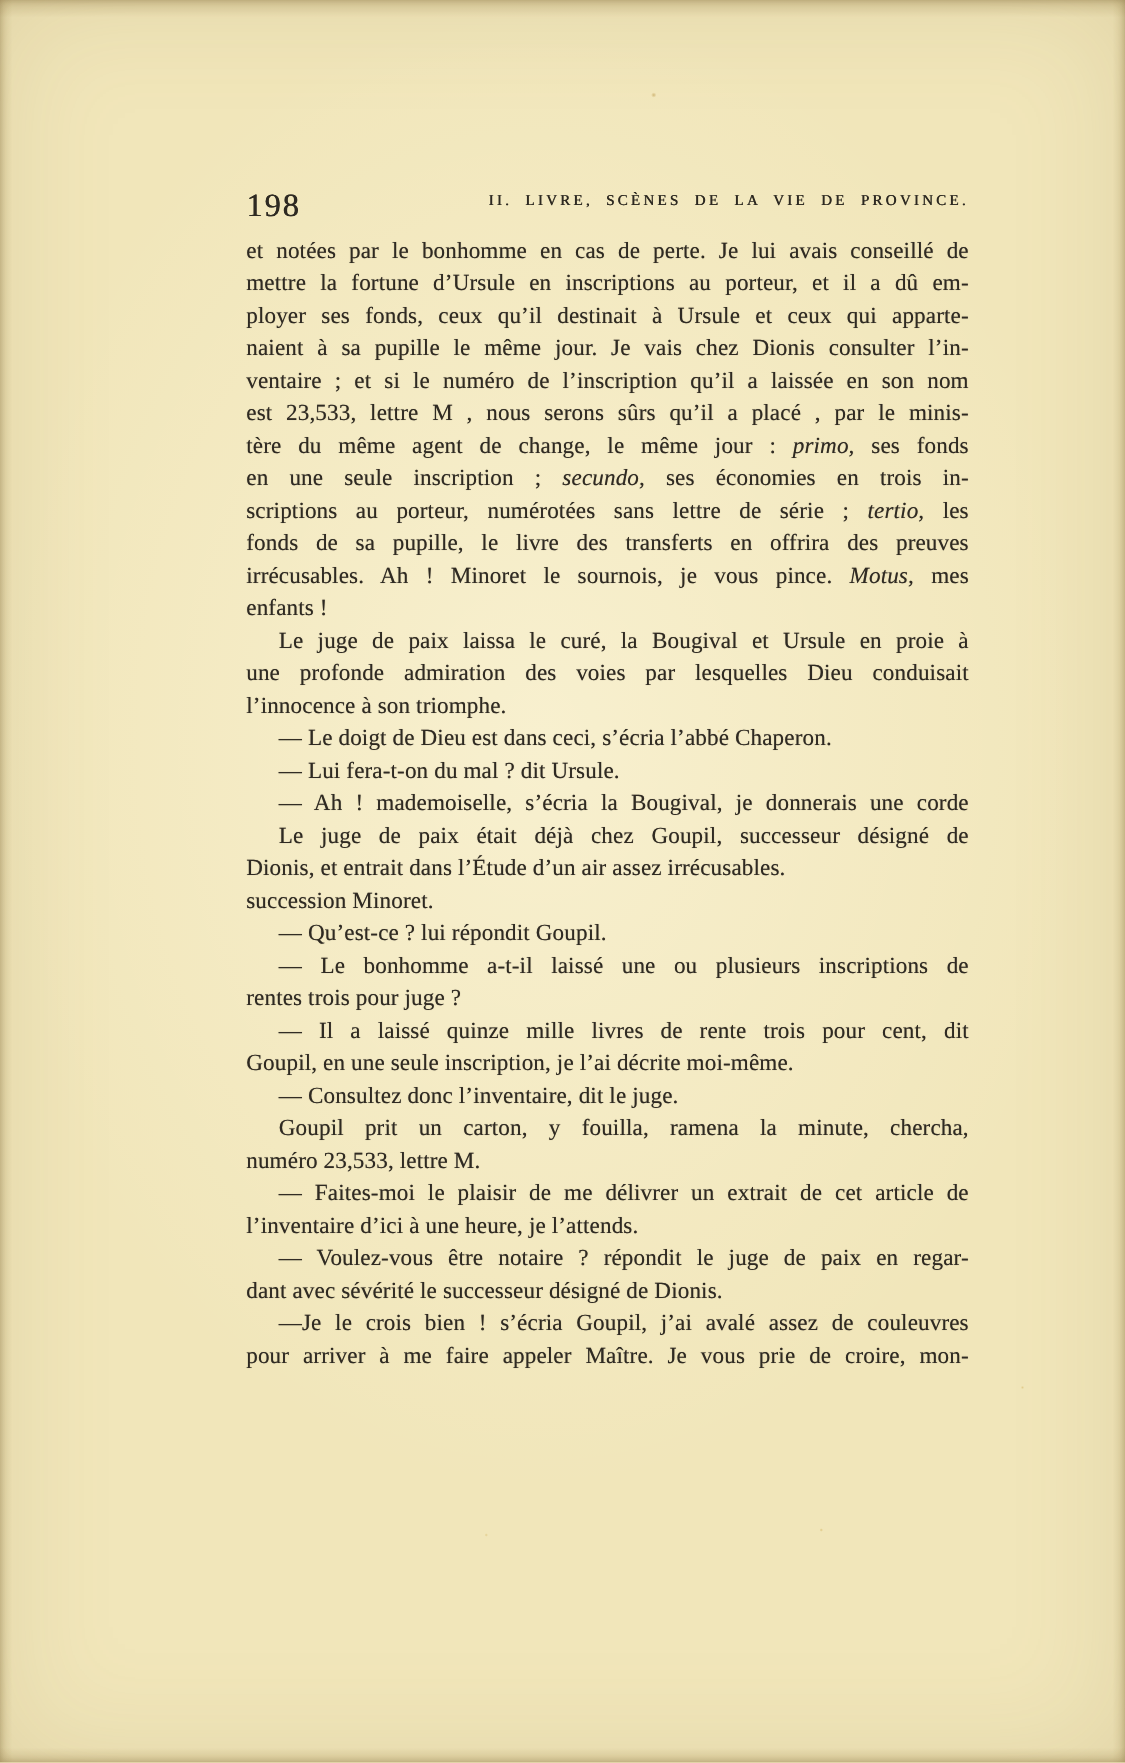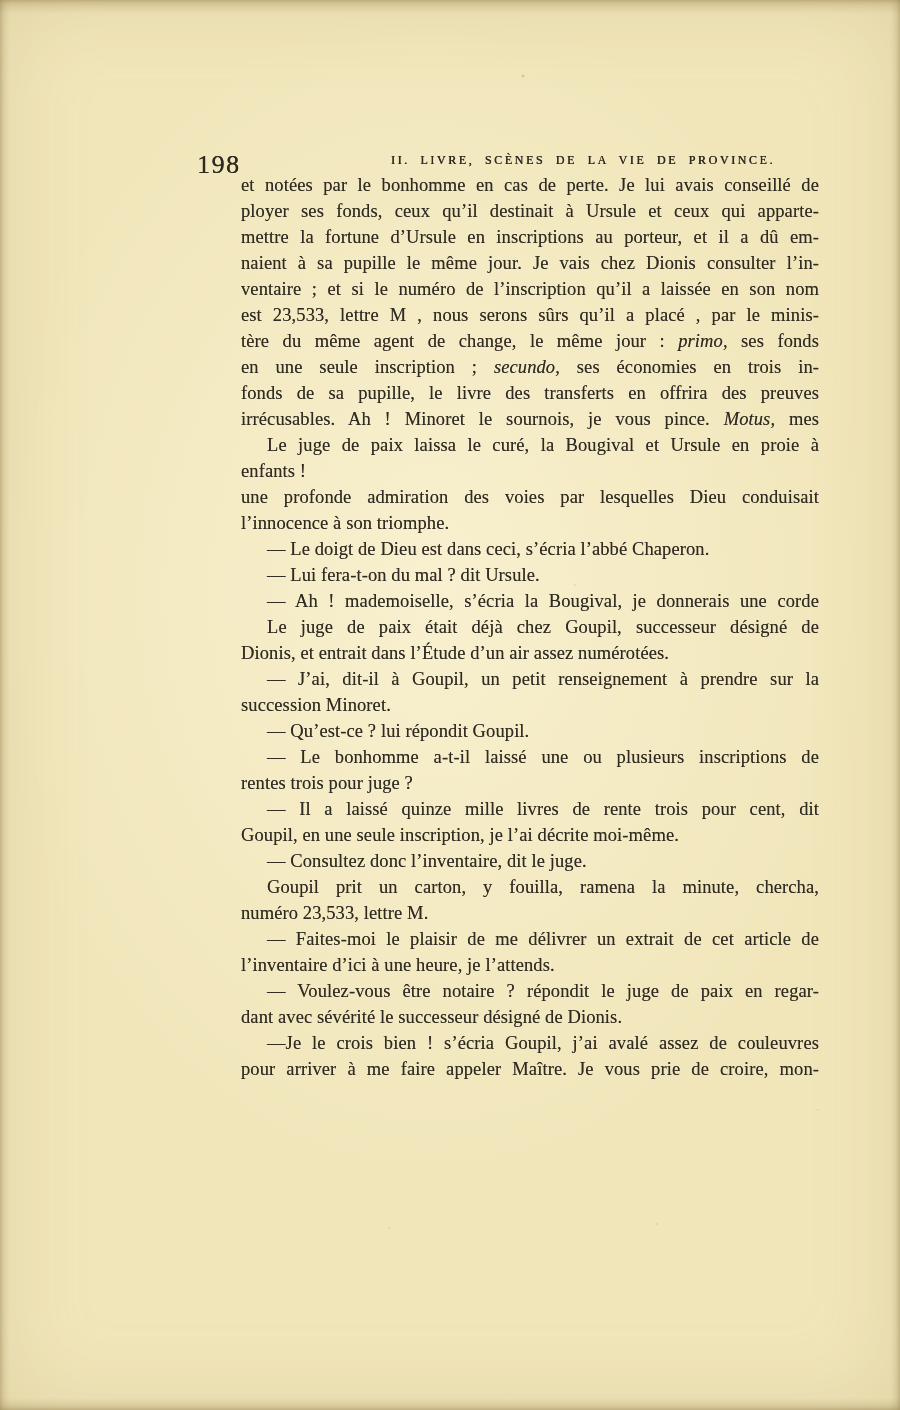--- a/index.html
+++ b/index.html
@@ -57,26 +57,25 @@
     top: 3px;
     text-align: right;
     font-size: 12px;
     letter-spacing: 2.6px;
     word-spacing: 5px;
     text-shadow: 0.4px 0 0 currentColor;
     white-space: nowrap;
   }
   .text-block {
     position: absolute;
-    top: 172px;
+    top: 188px;
     left: 197px;
     width: 578px;
     color: #2f2a22;
     text-shadow: 0 0 0.6px rgba(47,42,34,0.55);
-    margin-left: 44px;
   }
   .line {
     height: 26px;
     line-height: 26px;
     font-size: 18.5px;
     letter-spacing: 0.1px;
     text-align: justify;
     text-align-last: justify;
     white-space: normal;
   }
@@ -87,39 +86,39 @@
 </head>
 <body>
 
 <div class="scan">
   <div class="page-header">
     <span class="page-number">198</span>
     <span class="running-title">II. LIVRE, SCÈNES DE LA VIE DE PROVINCE.</span>
   </div>
   <div class="text-block">
       <div class="line"><span>et notées par le bonhomme en cas de perte. Je lui avais conseillé de</span></div>
+      <div class="line"><span>mettre la fortune d’Ursule en inscriptions au porteur, et il a dû em-</span></div>
       <div class="line"><span>ployer ses fonds, ceux qu’il destinait à Ursule et ceux qui apparte-</span></div>
-      <div class="line"><span>mettre la fortune d’Ursule en inscriptions au porteur, et il a dû em-</span></div>
       <div class="line"><span>naient à sa pupille le même jour. Je vais chez Dionis consulter l’in-</span></div>
       <div class="line"><span>ventaire ; et si le numéro de l’inscription qu’il a laissée en son nom</span></div>
       <div class="line"><span>est 23,533, lettre M , nous serons sûrs qu’il a placé , par le minis-</span></div>
       <div class="line"><span>tère du même agent de change, le même jour : </span><span class="it">primo,</span><span> ses fonds</span></div>
       <div class="line"><span>en une seule inscription ; </span><span class="it">secundo,</span><span> ses économies en trois in-</span></div>
+      <div class="line"><span>scriptions au porteur, numérotées sans lettre de série ; </span><span class="it">tertio,</span><span> les</span></div>
       <div class="line"><span>fonds de sa pupille, le livre des transferts en offrira des preuves</span></div>
       <div class="line"><span>irrécusables. Ah ! Minoret le sournois, je vous pince. </span><span class="it">Motus,</span><span> mes</span></div>
+      <div class="line end"><span>enfants !</span></div>
       <div class="line indent"><span>Le juge de paix laissa le curé, la Bougival et Ursule en proie à</span></div>
-      <div class="line end"><span>enfants !</span></div>
       <div class="line"><span>une profonde admiration des voies par lesquelles Dieu conduisait</span></div>
       <div class="line end"><span>l’innocence à son triomphe.</span></div>
       <div class="line indent end"><span>— Le doigt de Dieu est dans ceci, s’écria l’abbé Chaperon.</span></div>
       <div class="line indent end"><span>— Lui fera-t-on du mal ? dit Ursule.</span></div>
       <div class="line indent"><span>— Ah ! mademoiselle, s’écria la Bougival, je donnerais une corde</span></div>
       <div class="line indent"><span>Le juge de paix était déjà chez Goupil, successeur désigné de</span></div>
-      <div class="line end"><span>Dionis, et entrait dans l’Étude d’un air assez numérotées.</span></div>
-      <div class="line indent"><span>— J’ai, dit-il à Goupil, un petit renseignement à prendre sur la</span></div>
+      <div class="line end"><span>Dionis, et entrait dans l’Étude d’un air assez irrécusables.</span></div>
       <div class="line end"><span>succession Minoret.</span></div>
       <div class="line indent end"><span>— Qu’est-ce ? lui répondit Goupil.</span></div>
       <div class="line indent"><span>— Le bonhomme a-t-il laissé une ou plusieurs inscriptions de</span></div>
       <div class="line end"><span>rentes trois pour juge ?</span></div>
       <div class="line indent"><span>— Il a laissé quinze mille livres de rente trois pour cent, dit</span></div>
       <div class="line end"><span>Goupil, en une seule inscription, je l’ai décrite moi-même.</span></div>
       <div class="line indent end"><span>— Consultez donc l’inventaire, dit le juge.</span></div>
       <div class="line indent"><span>Goupil prit un carton, y fouilla, ramena la minute, chercha,</span></div>
       <div class="line end"><span>numéro 23,533, lettre M.</span></div>
       <div class="line indent"><span>— Faites-moi le plaisir de me délivrer un extrait de cet article de</span></div>

